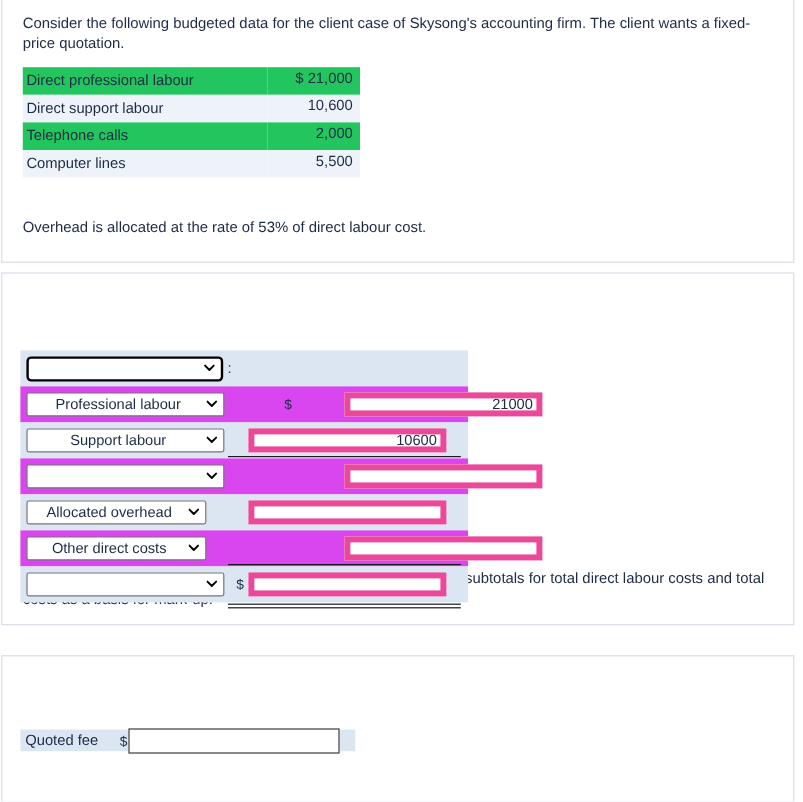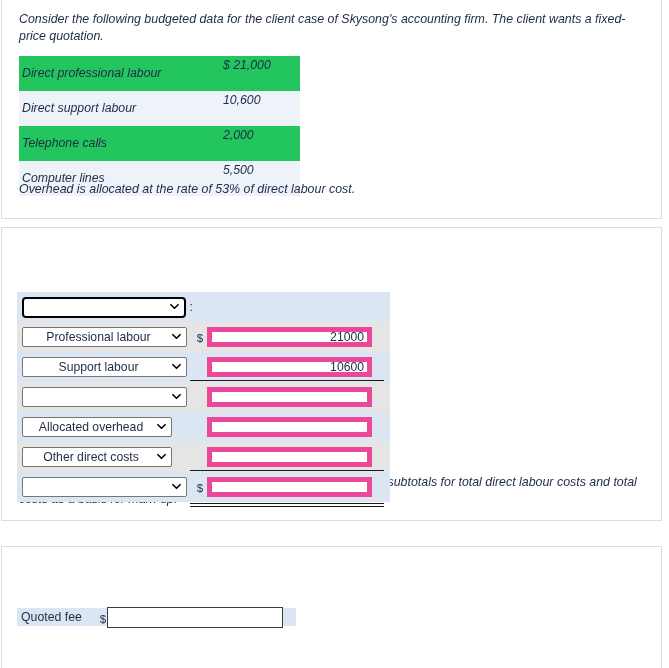--- a/index.html
+++ b/index.html
@@ -21,21 +21,20 @@
     height: 668px;
   }
 
   
   .panel {
     position: absolute;
     left: 1px;
     background: #ffffff;
     border: 1px solid #d8dde6;
     box-sizing: border-box;
-    font-style: italic;
   }
   #panel-question-1 { top: -1px;  width: 661px; height: 220px; }
   #panel-question-2 { top: 227px; width: 661px; height: 294px; }
   #panel-question-3 { top: 546px; width: 661px; height: 123px; }
 
   .prompt {
     position: absolute;
     left: 17px;
     width: 628px;
     line-height: 16.5px;
@@ -63,41 +62,42 @@
     font-size: 12.3px;
   }
   #budget-table td {
     padding: 0 0 0 3px;
     height: 19px;
     line-height: 19px;
     white-space: nowrap;
     color: #1d2b45;
   }
   #budget-table td.amount {
-    padding: 0 6px 16px 0;
+    text-align: right;
+    padding: 0 6px 4px 0;
     margin-top: 44px;
   }
   #budget-table tr.band-a td { background: #22c55e; }
   #budget-table tr.band-b td { background: #eef3fa; }
 
   
   #schedule-form {
     position: absolute;
     left: 17px;
     top: 292px;
     width: 373px;
   }
   .frow {
     position: relative;
     height: 30px;
     display: flex;
     align-items: center;
   }
   .frow.band-a { background: #dce6f3; }
-  .frow.band-b { background: #e5e5e5; }
+  .frow.band-b { background: #d946ef; gap: 40px; }
 
   .sel-cell {
     width: 176px;
     flex: 0 0 176px;
     display: flex;
     align-items: center;
     padding-left: 5px;
     box-sizing: border-box;
   }
   .dd {

